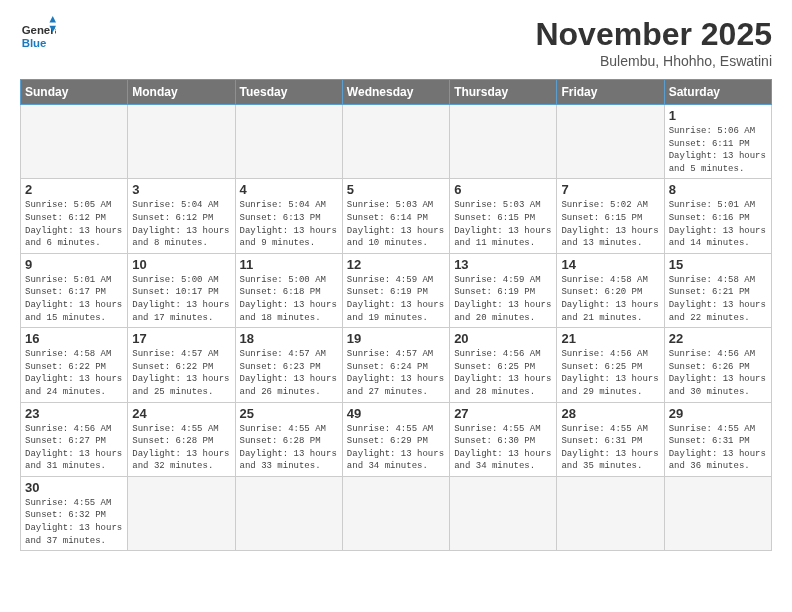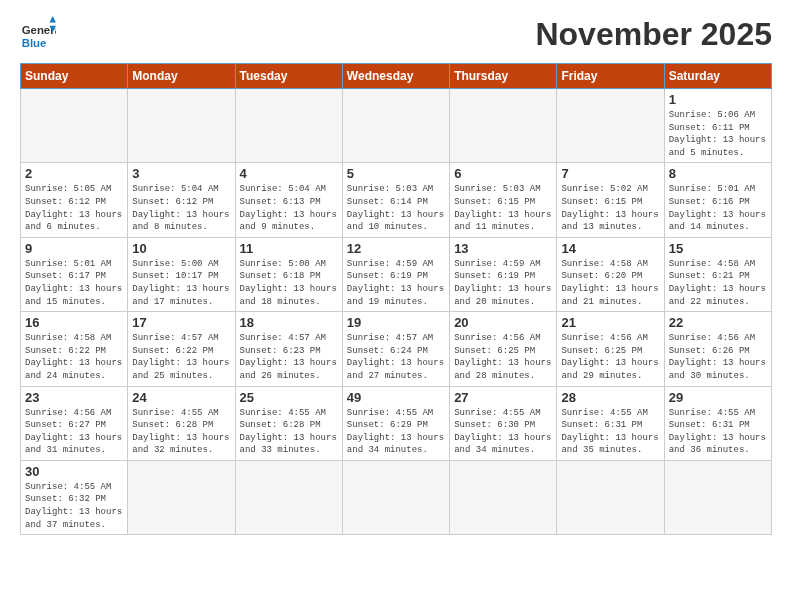--- a/index.html
+++ b/index.html
@@ -40,21 +40,21 @@
     .calendar-subtitle {
       font-size: 14px;
       color: #555;
     }
     .calendar {
       width: 100%;
       border-collapse: collapse;
       table-layout: fixed;
     }
     .calendar th {
-      background: #c2410c;
+      background: #737373;
       color: #fff;
       font-size: 12px;
       font-weight: bold;
       padding: 5px 4px;
       text-align: left;
       border: 1px solid #5a9ed0;
     }
     .calendar td {
       border: 1px solid #ccc;
       vertical-align: top;
@@ -91,20 +91,21 @@
     <div class="logo">
       <svg class="logo-icon" viewBox="0 0 44 44">
         <text x="2" y="22" font-size="14" fill="#333" font-family="Arial" font-weight="bold">General</text>
         <text x="2" y="38" font-size="14" fill="#1a7abf" font-family="Arial" font-weight="bold">Blue</text>
         <polygon points="36,8 44,8 40,0" fill="#1a7abf"></polygon>
         <polygon points="36,12 44,12 40,20" fill="#1a7abf"></polygon>
       </svg>
     </div>
     <div class="title-block">
       <div class="calendar-title">November 2025</div>
+      <div class="calendar-subtitle">Bulembu, Hhohho, Eswatini</div>
     </div>
   </div>
 
   <table class="calendar">
     <thead>
       <tr>
       <th>Sunday</th>
           <th>Monday</th>
           <th>Tuesday</th>
           <th>Wednesday</th>

